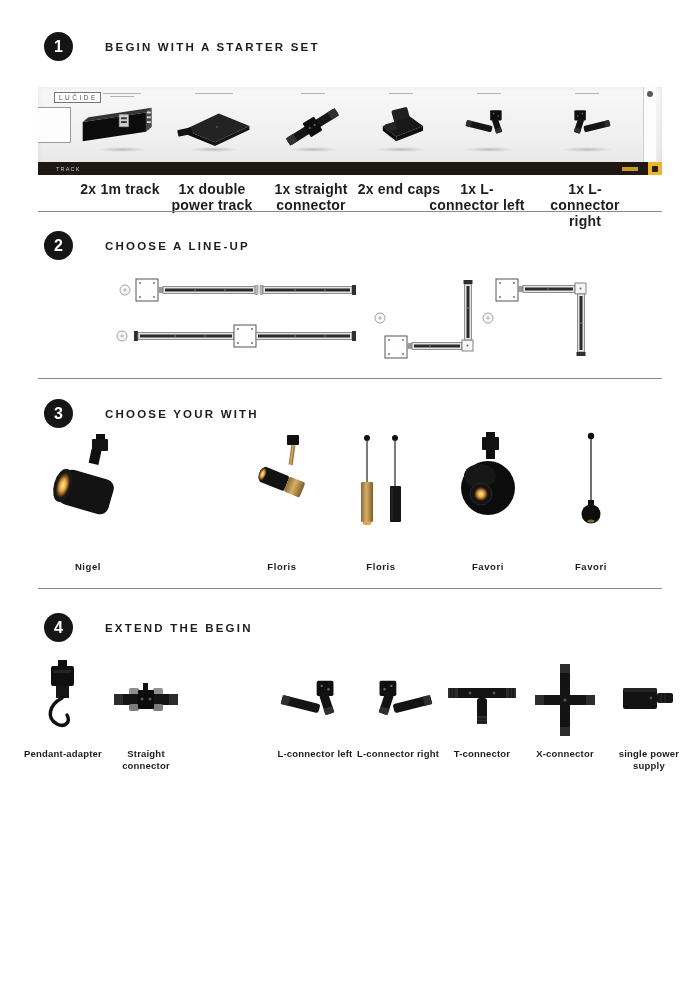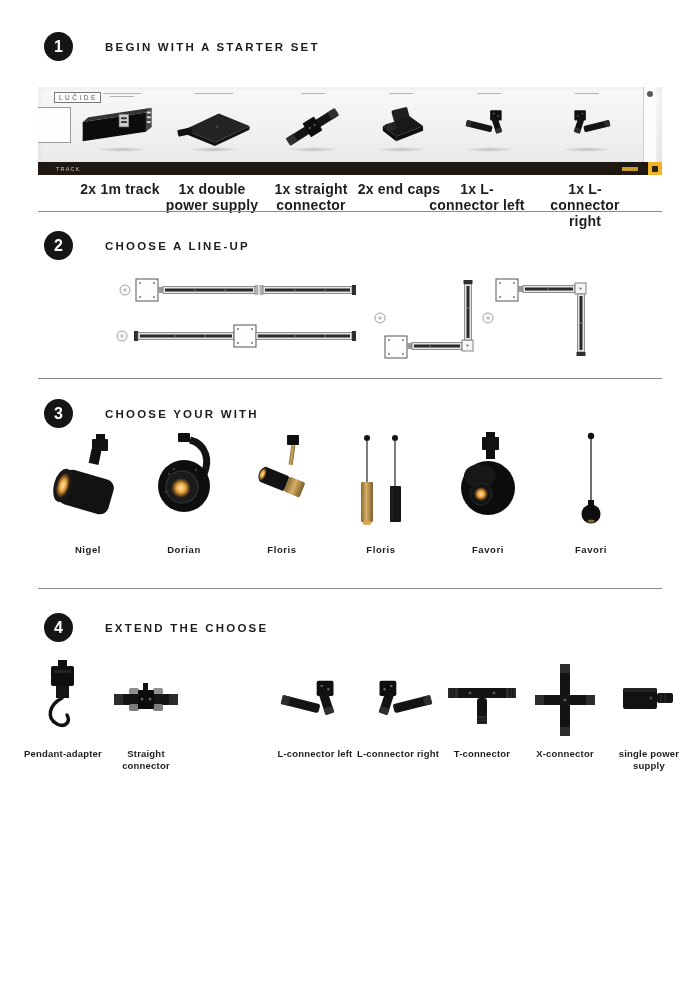--- a/index.html
+++ b/index.html
@@ -21,21 +21,21 @@
   .box-accent-glyph{width:6px;height:6px;background:#2a1f10;border-radius:1px;}
   .box-cell{position:absolute;top:5px;width:88px;height:66px;}
   .label-lines{height:8px;display:flex;flex-direction:column;align-items:center;gap:2px;padding-top:1px;}
   .label-lines i{display:block;height:1px;background:#b3b3b3;}
   .label-lines i.l1{width:38px;} .label-lines i.l2{width:24px;}
   .prod-shadow{margin:0 auto;width:52px;height:5px;background:radial-gradient(ellipse at center,rgba(0,0,0,.20),rgba(0,0,0,0) 70%);}
   .box-captions{position:absolute;top:181px;left:0;width:700px;}
   .box-cap{position:absolute;width:100px;text-align:center;font-size:14px;font-weight:bold;letter-spacing:.2px;}
   
   .lamp-cell{position:absolute;top:430px;width:96px;text-align:center;}
-  .lamp-name{margin-top:6px;font-size:9.5px;font-weight:bold;letter-spacing:.6px;}
+  .lamp-name{margin-top:23px;font-size:9.5px;font-weight:bold;letter-spacing:.6px;}
   
   .ext-cell{position:absolute;top:658px;width:84px;text-align:center;}
   .ext-cap{margin-top:4px;font-size:9.5px;font-weight:bold;letter-spacing:.2px;line-height:1.3;}
   svg{display:block;}
   .center-svg{margin:0 auto;}
 </style>
 </head>
 <body>
 
 <div class="page">
@@ -166,21 +166,21 @@
       <span class="box-bar-label">TRACK</span>
       <div class="box-bar-smudge"></div>
       <div class="box-accent">
           <div class="box-accent-glyph"></div>
         </div>
     </div>
   </div>
 
   <div class="box-captions">
     <div class="box-cap" style="left:70px">2x 1m track</div>
-    <div class="box-cap" style="left:162px">1x double power supply</div>
+    <div class="box-cap" style="left:162px">1x double power track</div>
     <div class="box-cap" style="left:261px">1x straight connector</div>
     <div class="box-cap" style="left:349px">2x end caps</div>
     <div class="box-cap" style="left:427px">1x L-connector left</div>
     <div class="box-cap" style="left:535px">1x L-connector right</div>
   </div>
 
   <div class="divider" style="top:211px"></div>
 
   <div class="step-circle" style="top:231px">
       <span>2</span>
@@ -286,34 +286,20 @@
       <rect x="50" y="20" width="10" height="14" fill="#101010" transform="rotate(12 55 27)"></rect>
       <g transform="rotate(16 46 62)">
         <rect x="20" y="44" width="52" height="36" rx="9" fill="#121212"></rect>
         <ellipse cx="22" cy="62" rx="9" ry="17" fill="#181818"></ellipse>
         <ellipse cx="22" cy="62" rx="6.5" ry="13" fill="url(#glow)"></ellipse>
       </g>
     </svg>
     <div class="lamp-name">Nigel</div>
   </div>
 
-  <div class="lamp-cell" style="left:136px">
-    <svg class="center-svg" width="96" height="108" viewBox="0 0 96 108">
-      <rect x="42" y="3" width="12" height="9" rx="1" fill="#0f0f0f"></rect>
-      <path d="M54,10 C70,14 74,30 68,44" stroke="#121212" stroke-width="7" fill="none"></path>
-      <circle cx="48" cy="56" r="26" fill="#0e0e0e"></circle>
-      <circle cx="46" cy="57" r="16" fill="#1b1b1b" stroke="#2e2e2e" stroke-width="1.5"></circle>
-      <circle cx="45" cy="58" r="10" fill="url(#glow)"></circle>
-      <circle cx="33" cy="44" r="1.2" fill="#3e3e3e"></circle>
-        <circle cx="38" cy="39" r="1.2" fill="#3e3e3e"></circle>
-        <circle cx="60" cy="40" r="1.2" fill="#3e3e3e"></circle>
-        <circle cx="30" cy="62" r="1.2" fill="#3e3e3e"></circle>
-    </svg>
-    <div class="lamp-name">Dorian</div>
-  </div>
 
   <div class="lamp-cell" style="left:234px">
     <svg class="center-svg" width="96" height="108" viewBox="0 0 96 108">
       <rect x="53" y="5" width="12" height="10" rx="1" fill="#0f0f0f"></rect>
       <rect x="56" y="15" width="4" height="20" fill="url(#brass)" transform="rotate(8 58 25)"></rect>
       <g transform="rotate(22 48 52)">
         <rect x="26" y="44" width="27" height="16" rx="2" fill="#131313"></rect>
         <rect x="53" y="44" width="17" height="16" rx="2" fill="url(#brass)"></rect>
         <ellipse cx="27" cy="52" rx="3.5" ry="7" fill="url(#glow)"></ellipse>
       </g>
@@ -357,21 +343,21 @@
       <ellipse cx="48" cy="91" rx="3.5" ry="1.5" fill="#8a6a33"></ellipse>
     </svg>
     <div class="lamp-name">Favori</div>
   </div>
 
   <div class="divider" style="top:588px"></div>
 
   <div class="step-circle" style="top:613px">
       <span>4</span>
     </div>
-  <div class="step-title" style="top:622px">EXTEND THE CHOOSE</div>
+  <div class="step-title" style="top:622px">EXTEND THE BEGIN</div>
 
   <div class="ext-cell" style="left:104px">
     <svg class="center-svg" width="84" height="86" viewBox="0 0 84 86">
       <rect x="25" y="30" width="10" height="7" rx="2" fill="#8f8f8f"></rect>
         <rect x="49" y="30" width="10" height="7" rx="2" fill="#8f8f8f"></rect>
       <rect x="10" y="36" width="64" height="11" rx="3" fill="#141414"></rect>
       <rect x="10" y="36" width="9" height="11" fill="#2c2c2c"></rect>
         <rect x="65" y="36" width="9" height="11" fill="#2c2c2c"></rect>
       <rect x="25" y="46" width="10" height="7" rx="2" fill="#7d7d7d"></rect>
         <rect x="49" y="46" width="10" height="7" rx="2" fill="#7d7d7d"></rect>

